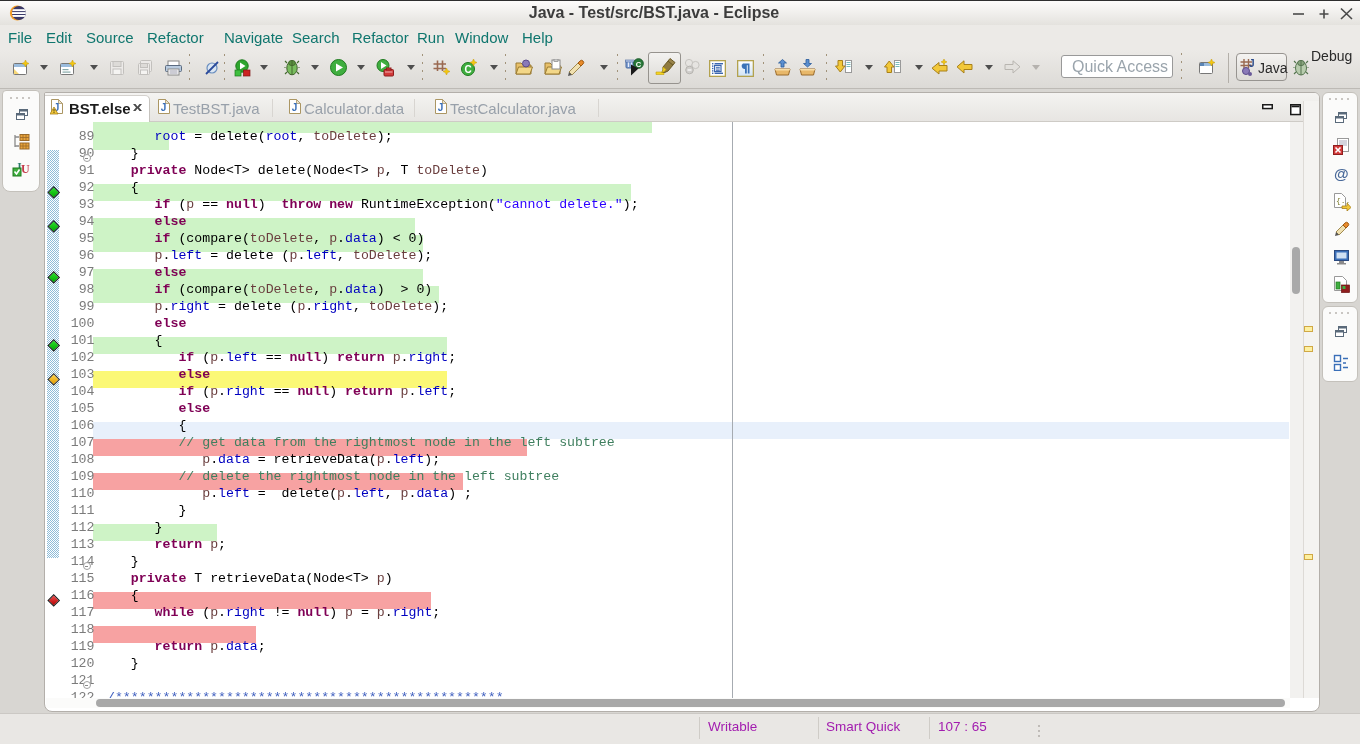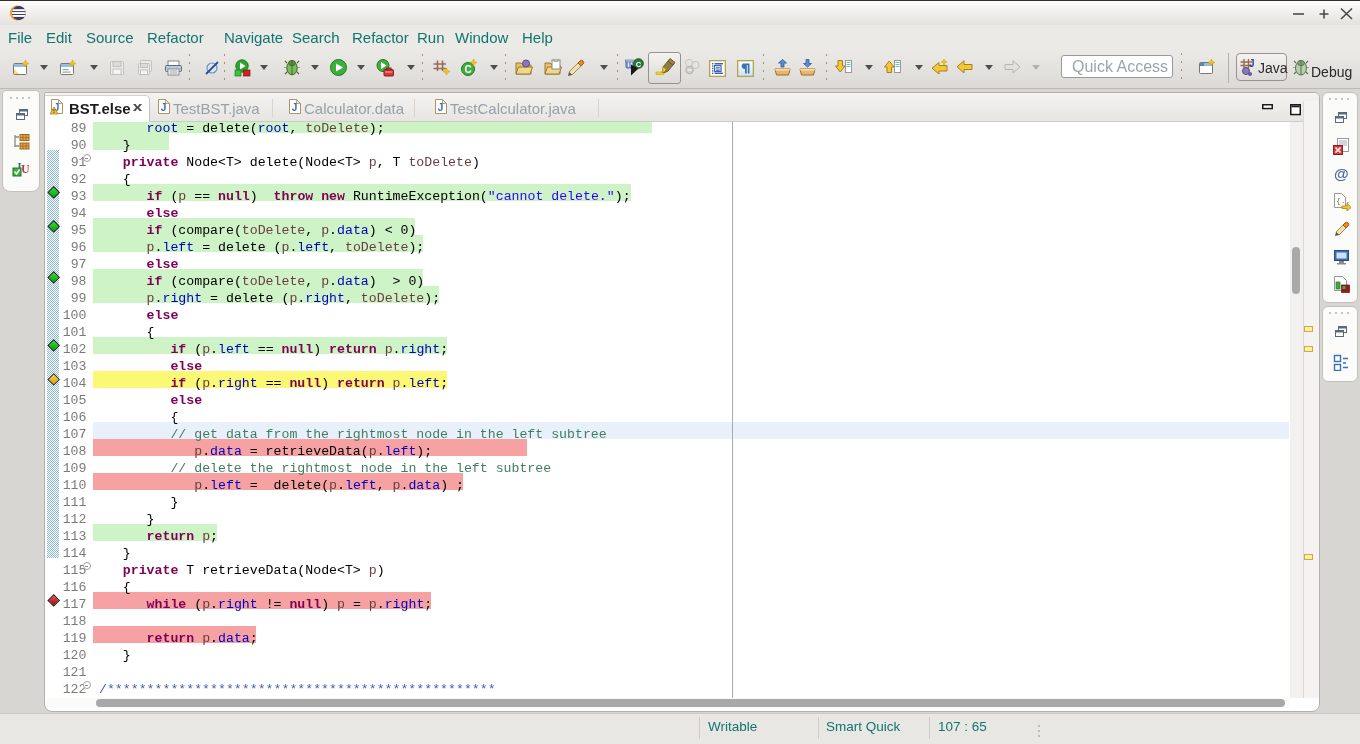--- a/index.html
+++ b/index.html
@@ -24,21 +24,21 @@
 #activetab{left:0;top:2px;width:105px;height:27px;background:#fff;border-radius:0 5px 0 0;border-top:1px solid #d4d1cd;border-right:1px solid #c6c3be;box-sizing:border-box;}
 .tabtxt{top:6.5px;font-size:15px;}
 .tabtxt.on{color:#1c1c1c;font-weight:600;}
 .tabtxt.off{color:#98a0aa;}
 .tabsep{top:6px;height:18px;width:0;border-left:1px solid #d8d5d1;}
 
 #codeclip{left:1px;top:29px;width:1244px;height:576px;overflow:hidden;background:#fff;}
 
 #marginline{left:686px;top:0;width:1px;height:576px;background:#a6abb1;}
 #rangebar{left:0.5px;top:27.5px;width:12.5px;height:408px;background-image:conic-gradient(#8fbcd8 25%,#fdfeff 0 50%,#8fbcd8 0 75%,#fdfeff 0);background-size:2px 2px;}
-pre{margin:4px;font-family:"Liberation Mono",monospace;font-size:13.22px;line-height:17px;}
+pre{margin:12px;font-family:"Liberation Mono",monospace;font-size:13.22px;line-height:17px;}
 #lnums{left:0;top:-6.5px;width:36.5px;text-align:right;color:#7b7b7b;}
 #codetext{left:49px;top:-6.5px;color:#000;}
 .band{position:absolute;left:47px;height:17px;}
 .bg{background:#cef3c6;}
 .by{background:#fbf876;}
 .br{background:#f7a2a2;}
 .bc{background:#e8f0fb;}
 .k{color:#7f0055;font-weight:bold;}
 .f{color:#0000c0;}
 .p{color:#6a3e3e;}
@@ -56,32 +56,33 @@
 #vthumb{left:1247px;top:154px;width:8px;height:47px;background:#a9a9a9;border-radius:4px;}
 #oruler{left:1258px;top:8px;width:16px;height:597px;background:#f4f3f1;border-left:1px solid #dddad6;box-sizing:border-box;}
 .omark{position:absolute;left:0px;width:9px;height:6px;background:#fdf0a0;border:1px solid #d0a845;box-sizing:border-box;}
 #htrack{left:1px;top:605px;width:1244px;height:10px;background:#fbfbfa;}
 #hthumb{left:50px;top:1px;width:1189px;height:8px;background:#a8a8a8;border-radius:4px;}
 
 .rbar{left:1322px;width:36px;background:#fbfbfa;border:1px solid #c4c1bb;border-radius:6px;box-sizing:border-box;}
 
 
 #statusbar{left:0;top:713px;width:1360px;height:31px;background:#e9e7e4;border-top:1px solid #cbc8c4;box-sizing:border-box;}
-.stxt{top:719px;font-size:13.5px;color:#0f766e;}
+.stxt{top:719px;font-size:13.5px;color:#a21caf;}
 .ssep{top:717px;height:22px;width:0;border-left:1px solid #cfccc7;}
 
 .ic{position:absolute;}
 .dots{position:absolute;display:flex;gap:4px;}
 .dots i{width:2px;height:2px;background:#b9b5af;border-radius:50%;display:block;}
 .vdots i{display:block;width:2px;height:2px;background:#b0ada8;border-radius:50%;margin:3px 0;}
 </style>
 </head>
 <body>
 <div id="win">
   <div class="abs" id="titlebar"></div>
+  <div class="abs" id="title">Java - Test/src/BST.java - Eclipse</div>
 
   <svg class="ic" style="left:8px;top:5px" width="18" height="16" viewBox="0 0 18 16">
     <defs>
         <clipPath id="ec">
           <circle cx="10.9" cy="8" r="7.0"></circle>
         </clipPath>
       </defs>
     <circle cx="9.3" cy="8" r="7.4" fill="#f59d23"></circle>
     <circle cx="10.9" cy="8" r="7.0" fill="#3a3968"></circle>
     <g clip-path="url(#ec)">
@@ -325,21 +326,21 @@
         </svg></div>
       <div class="abs" style="left:1258px;top:60px;font-size:14px;color:#2a2a2a">Java</div>
       <div class="ic" style="left:1293px;top:59px"><svg width="16" height="17" viewBox="0 0 16 17">
           <g stroke="#55754f" stroke-width="1.1">
             <path d="M3 4 L1 2 M13 4 L15 2 M1.5 8.5 L0.5 8.5 M14.5 8.5 L15.5 8.5 M3 13 L1 15 M13 13 L15 15"></path>
           </g>
           <ellipse cx="8" cy="9" rx="5.5" ry="7" fill="#b8ccae" stroke="#55754f"></ellipse>
           <ellipse cx="8" cy="4" rx="3.4" ry="2.6" fill="#8aa57f" stroke="#55754f"></ellipse>
           <path d="M8 2 L8 16" stroke="#55754f"></path>
         </svg></div>
-      <div class="abs" style="left:1311px;top:64px;font-size:14px;color:#2a2a2a">Debug</div>
+      <div class="abs" style="left:1311px;top:48px;font-size:14px;color:#2a2a2a">Debug</div>
     </div>
 
   <div class="abs" id="leftbar">
     <div class="dots" style="left:7px;top:6px">
         <i></i>
         <i></i>
         <i></i>
         <i></i>
       </div>
       <svg class="ic" style="left:12px;top:17px" width="14" height="13" viewBox="0 0 14 13">

